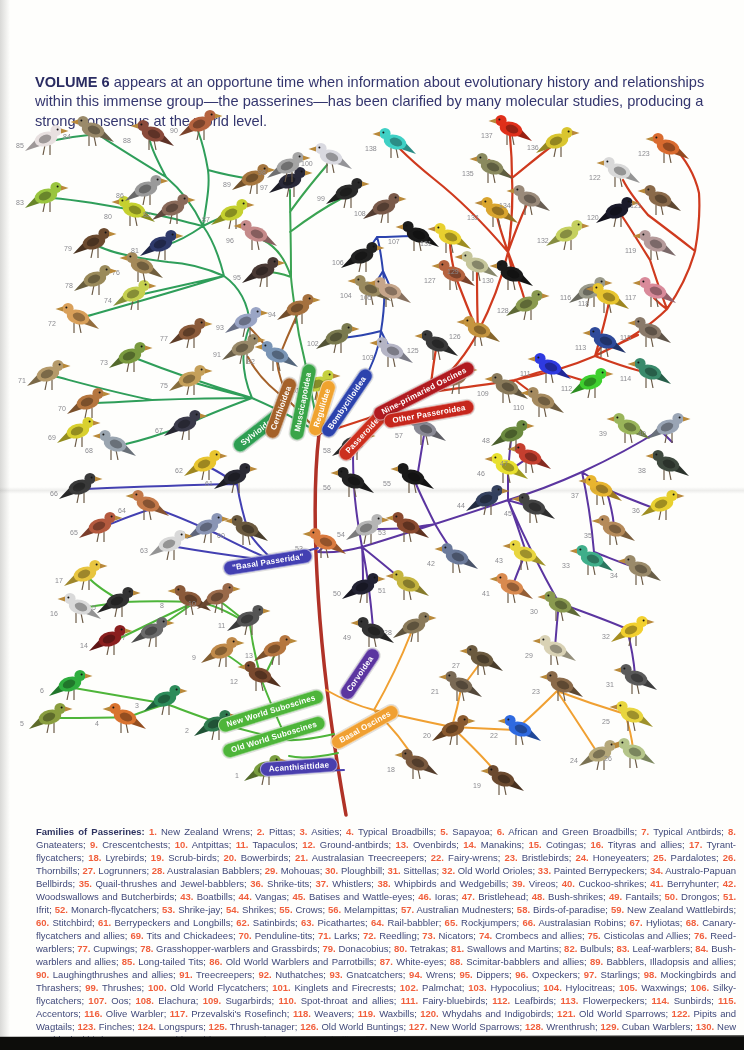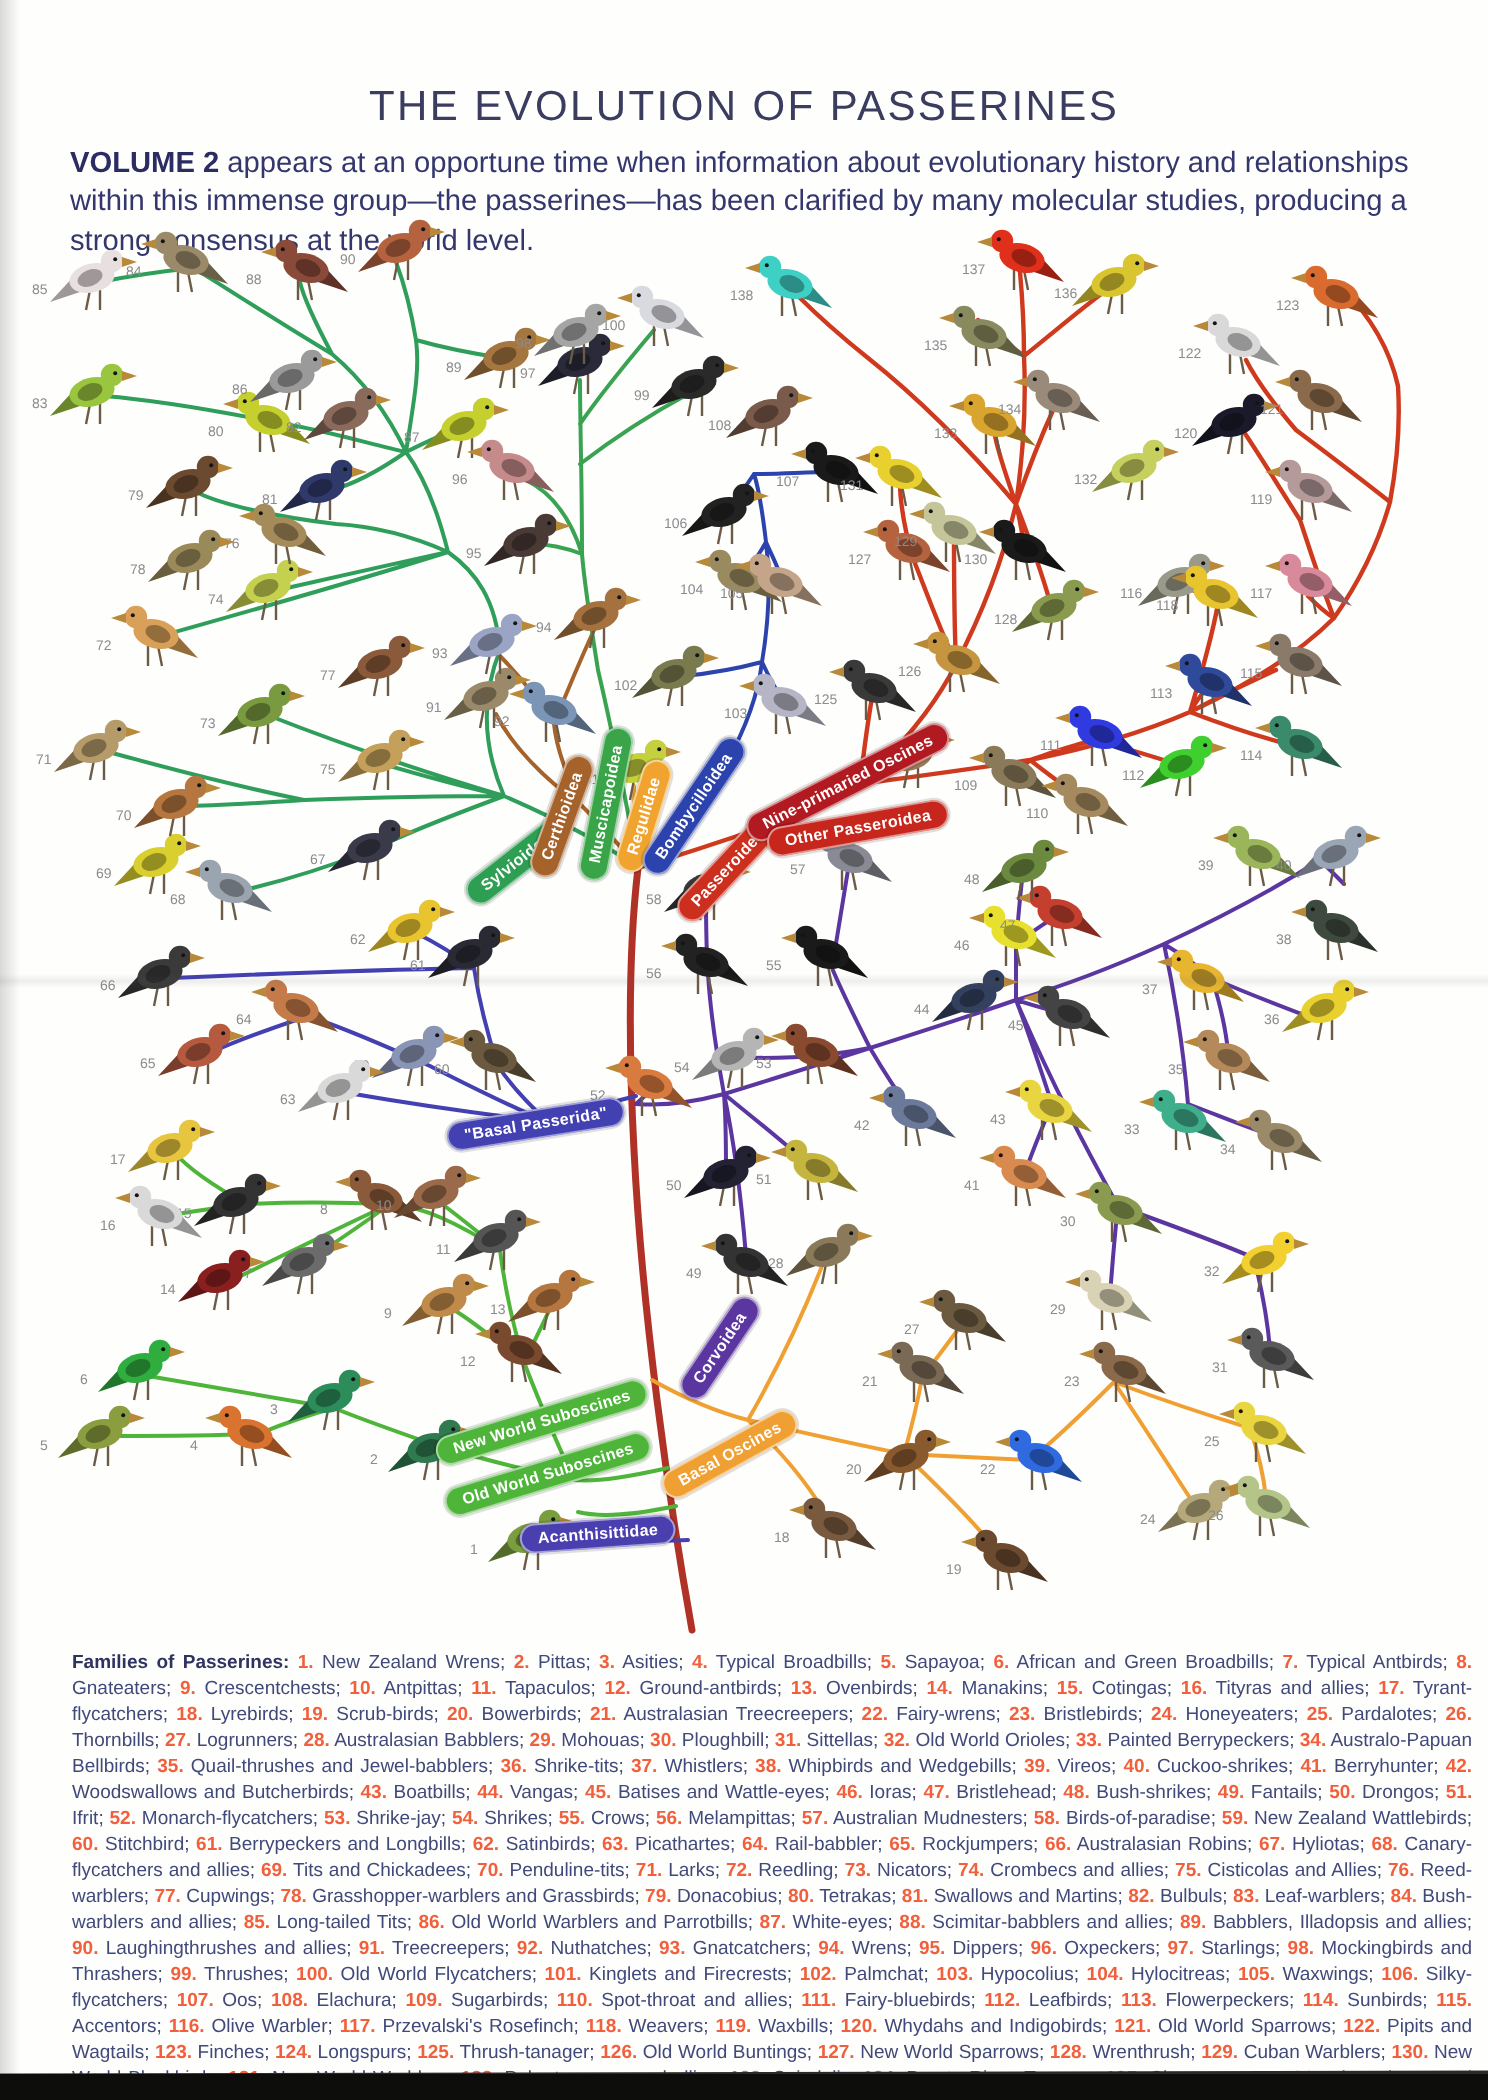--- a/index.html
+++ b/index.html
@@ -29,23 +29,22 @@
         color:#40497a;text-align:justify;}
   .families .lead{font-weight:bold;color:#2e3360;}
   .families .fn{font-weight:bold;color:#f15f3c;}
 </style>
 </head>
 <body>
 
 <div class="page">
   <div class="edge-left"></div>
 
-  <h1 class="page-title">THE EVOLUTION OF PASSERINES</h1>
 
-  <p class="intro"><b>VOLUME 2</b><span> appears at an opportune time when information about evolutionary history and relationships within this immense group—the passerines—has been clarified by many molecular studies, producing a strong consensus at the world level.</span></p>
+  <p class="intro"><b>VOLUME 6</b><span> appears at an opportune time when information about evolutionary history and relationships within this immense group—the passerines—has been clarified by many molecular studies, producing a strong consensus at the world level.</span></p>
 
   <div class="tree" id="tree">
     <svg class="branches" id="branches-svg" viewBox="0 0 744 1050">
         <path d="M346,815 C334,748 321,655 317,575 C314,518 315,468 319,434" stroke="#b03227" stroke-width="3.5" fill="none" stroke-linecap="round"></path>
         <path d="M319,434 C300,420 275,408 252,398 M252,398 C225,392 205,386 188,381 M252,398 C240,370 242,345 250,325 M250,325 C248,300 238,286 224,276 M224,276 C206,268 186,263 168,262 M224,276 C218,252 211,237 203,226 M203,226 C192,203 179,188 166,177 M166,177 C158,162 152,150 150,141 M203,226 C207,200 210,185 208,170 M208,170 C205,152 201,139 198,131 M252,398 C225,408 200,418 186,425 M186,425 C160,435 135,442 122,445 M252,398 C220,398 180,399 152,400 M152,400 C122,402 102,403 92,403 M152,400 C112,392 77,382 54,376 M224,276 C180,290 130,304 84,317 M252,398 C212,386 168,371 135,358 M224,276 C196,282 162,290 139,295 M168,262 C135,258 110,252 98,246 M203,226 C185,222 162,215 142,212 M203,226 C190,235 177,242 166,245 M142,212 C107,205 77,200 52,198 M166,177 C141,162 116,146 97,134 M97,134 C77,136 60,139 50,141 M208,170 C222,174 238,177 251,179 M203,226 C213,221 224,216 231,214" stroke="#2f9e5a" stroke-width="2" fill="none" stroke-linecap="round"></path>
         <path d="M319,434 C308,420 298,410 290,402 M290,402 C270,388 255,371 248,357 M290,402 C282,385 278,372 277,362 M277,362 C268,348 257,335 249,327 M277,362 C285,342 292,326 297,315" stroke="#a5622a" stroke-width="2" fill="none" stroke-linecap="round"></path>
         <path d="M319,434 C313,400 306,365 299,335 M299,335 C295,310 292,290 291,277 M291,277 C283,274 273,272 266,272 M291,277 C285,258 275,246 263,240 M291,277 C291,240 290,212 290,190 M290,212 C301,196 316,178 327,165 M290,232 C311,216 331,204 344,197" stroke="#3aa352" stroke-width="2" fill="none" stroke-linecap="round"></path>
         <path d="M319,434 C318,418 317,404 317,393" stroke="#f0a32f" stroke-width="2" fill="none" stroke-linecap="round"></path>
         <path d="M319,434 C334,420 348,406 357,392 M357,392 C372,368 379,348 381,331 M381,331 C385,307 385,287 383,271 M383,271 C381,254 379,243 377,237 M381,331 C386,342 390,348 393,352 M381,331 C366,335 352,337 342,338 M383,271 C387,280 390,286 391,290 M377,237 C390,237 404,236 415,236 M383,271 C377,282 372,287 370,290 M377,237 C371,246 366,252 364,257" stroke="#2c43ad" stroke-width="2" fill="none" stroke-linecap="round"></path>
         <path d="M319,434 C345,426 372,417 398,408 M398,408 C412,402 421,397 430,392 M430,392 C452,372 468,352 478,332 M478,332 C492,305 502,278 508,252 M508,252 C512,225 513,200 512,178 M512,178 C512,160 511,147 510,136 M478,332 C468,310 461,290 456,278 M456,278 C452,263 450,250 450,241 M508,252 C485,225 458,198 434,179 M434,179 C419,167 408,157 399,148 M512,178 C504,172 496,166 489,160 M512,178 C527,166 541,154 552,146 M508,252 C502,235 498,223 497,215 M508,252 C515,232 522,215 527,204 M478,332 C477,308 477,286 477,269 M508,252 C510,260 511,266 512,272 M508,252 C515,270 521,287 525,301 M430,392 C432,375 434,360 436,349 M430,392 C460,388 490,384 515,380 M515,380 C545,374 572,366 595,356 M595,356 C625,342 650,326 667,309 M667,309 C681,289 690,269 695,251 M695,251 C699,229 700,209 699,193 M699,193 C695,175 685,158 671,144 M695,251 C676,236 660,224 648,215 M648,215 C637,202 628,190 623,180 M667,309 C660,291 655,275 650,260 M650,260 C640,244 630,228 622,216 M667,309 C662,306 658,302 654,298 M595,356 C601,336 606,318 609,302 M609,302 C602,298 595,294 590,292 M595,356 C610,348 625,341 638,335 M595,356 C598,351 601,346 604,344 M595,356 C608,361 625,367 640,371 M515,380 C512,383 509,386 507,388 M515,380 C524,387 533,394 541,399 M515,380 C527,376 538,372 548,370 M548,370 C562,374 576,378 588,382 M430,392 C438,388 447,384 453,380" stroke="#cf3a1e" stroke-width="2.2" fill="none" stroke-linecap="round"></path>

